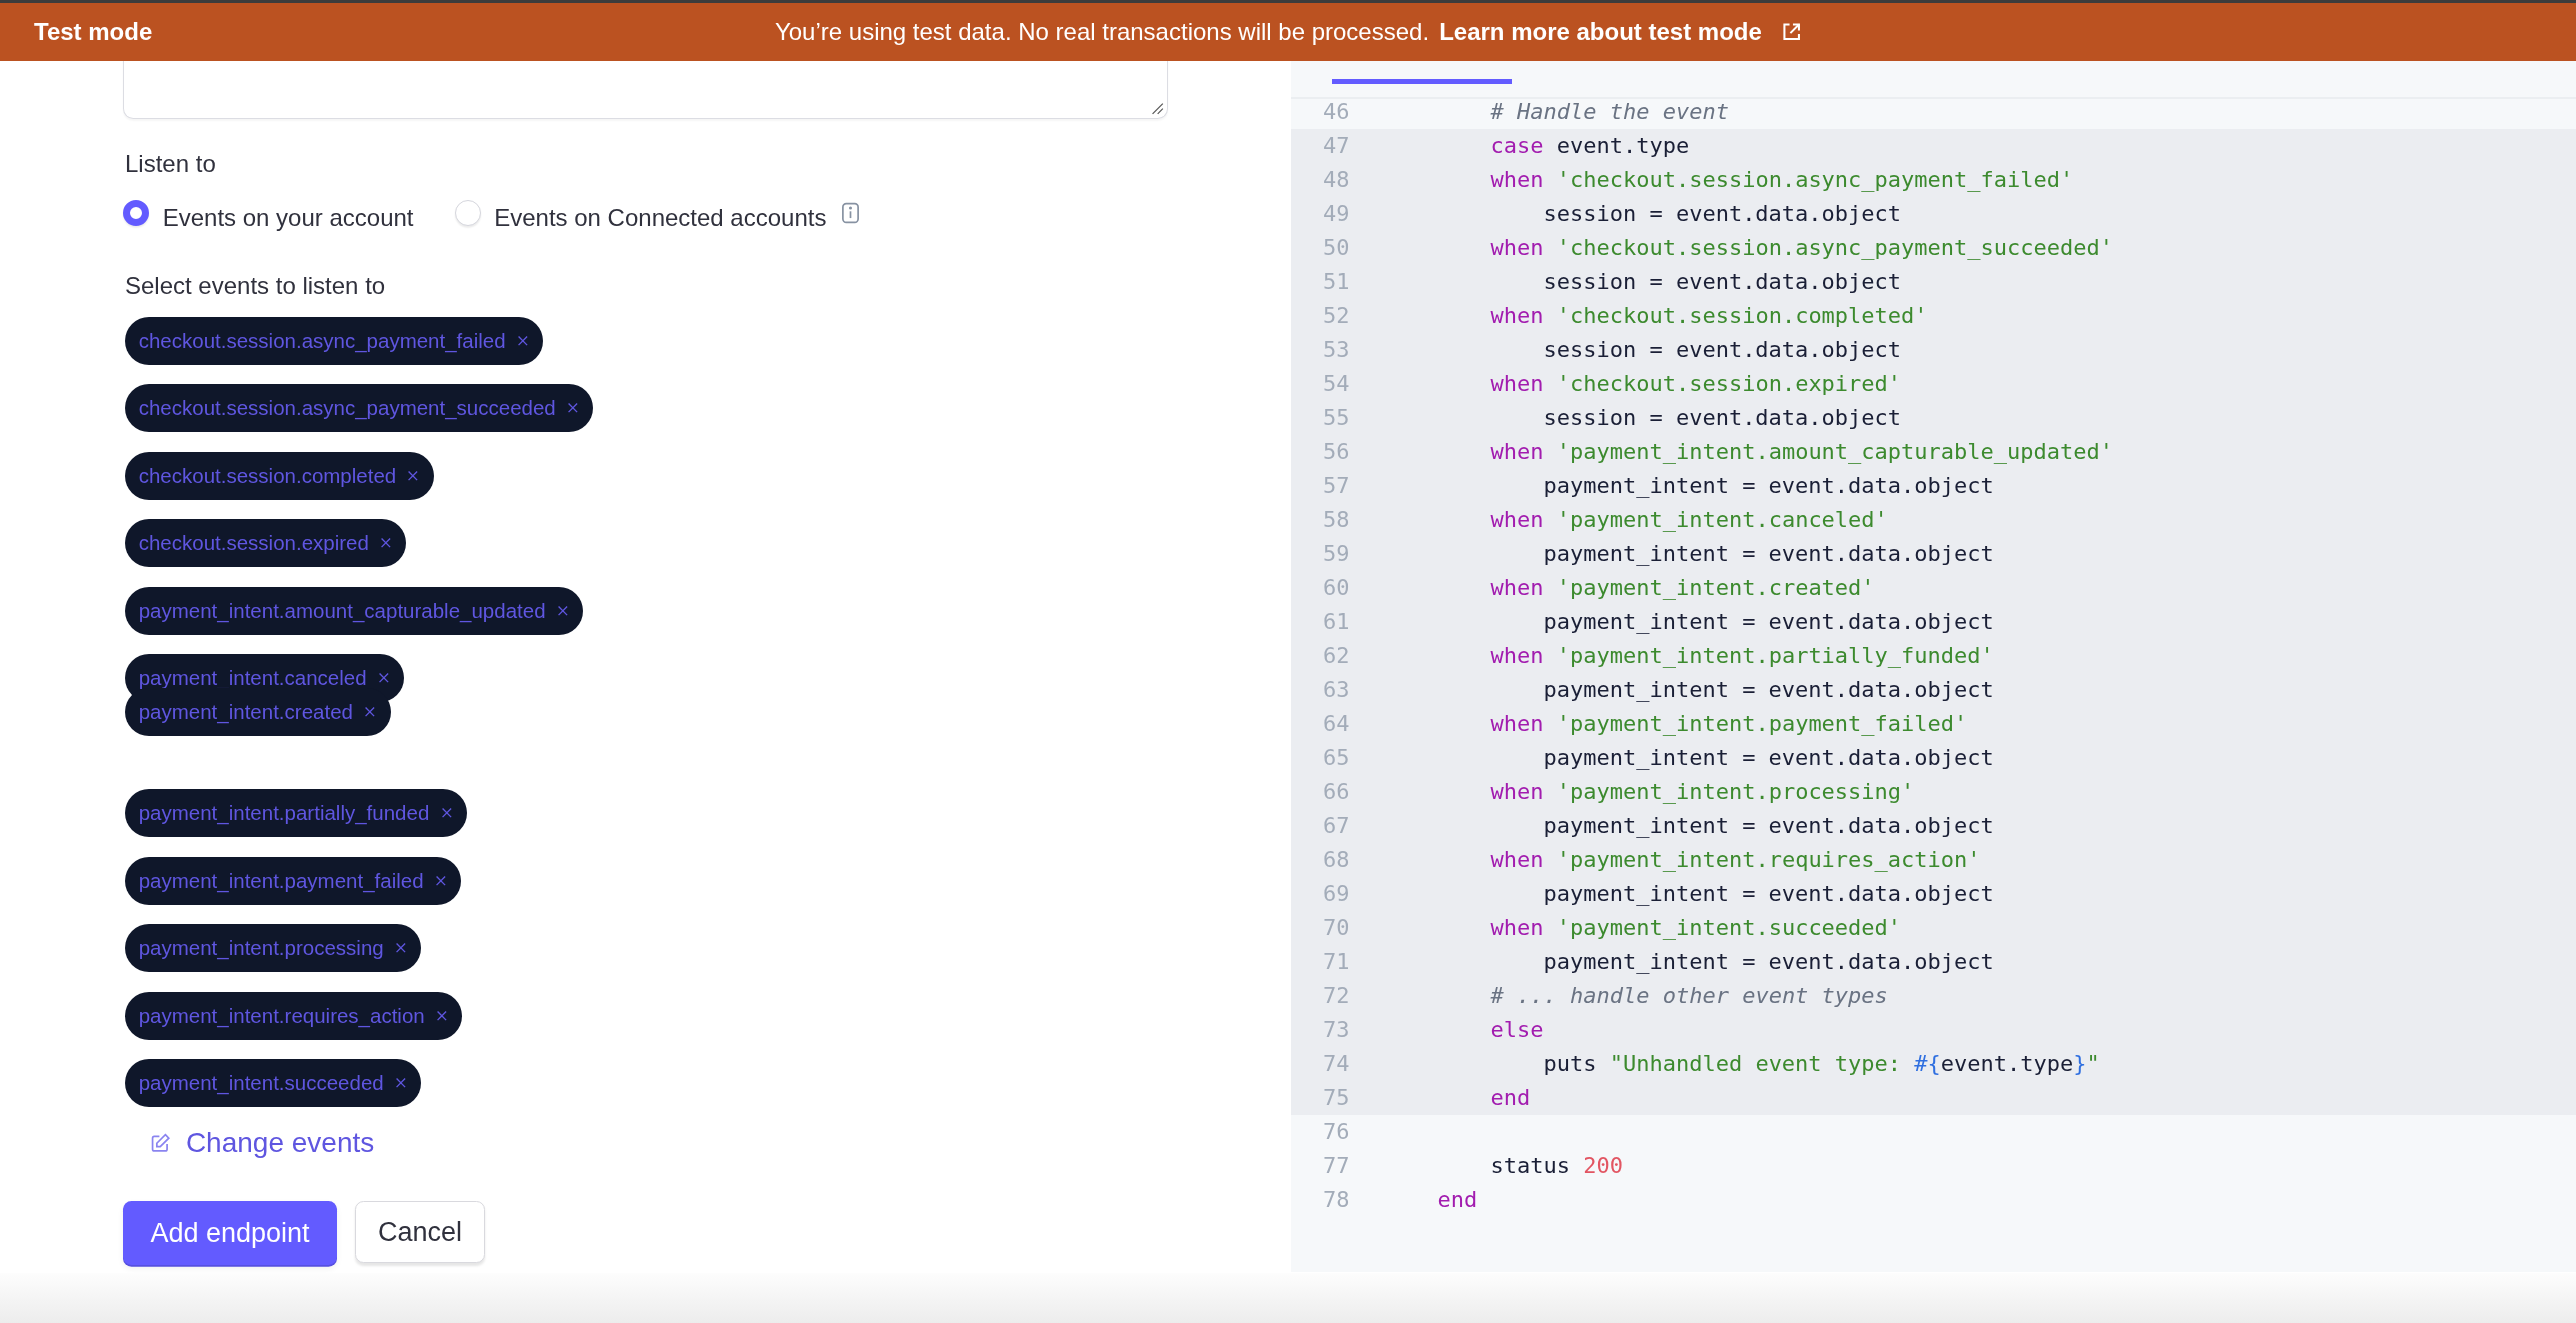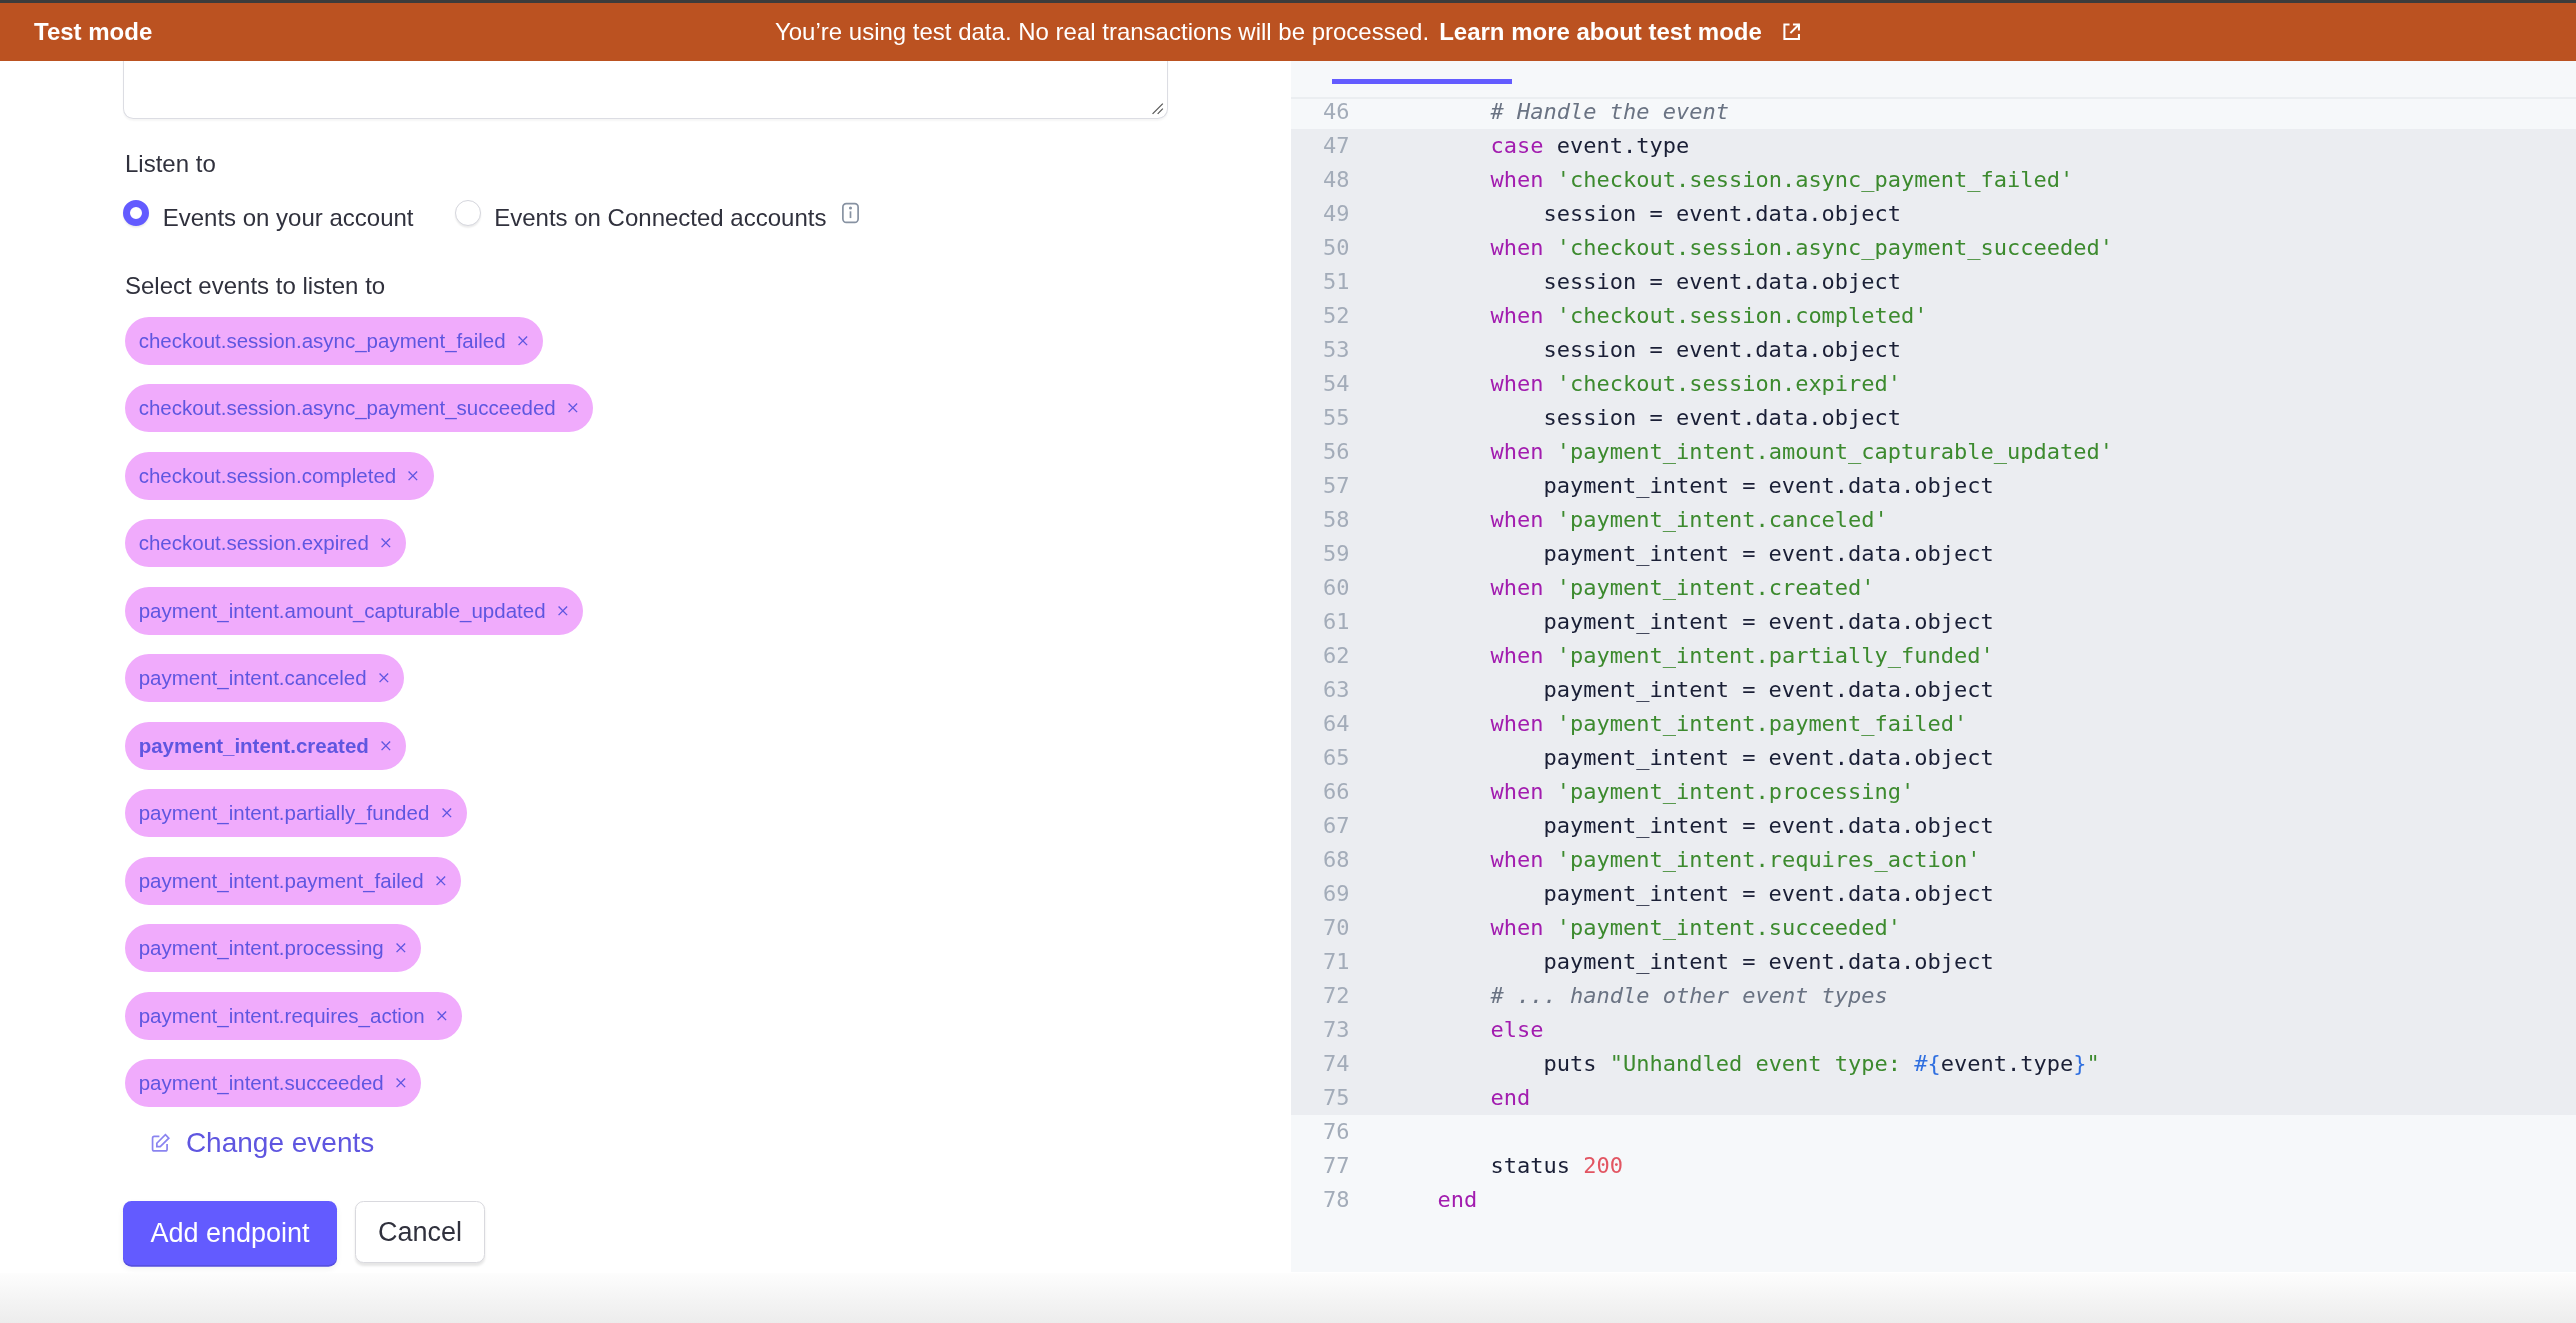--- a/index.html
+++ b/index.html
@@ -16,21 +16,21 @@
   
   .textarea { position: absolute; left: 123px; top: 34px; width: 1045px; height: 85px; border: 1.7px solid #dcdde3; border-top: none; border-radius: 0 0 10.2px 10.2px; background: #fff; box-shadow: 0 1.7px 1.7px rgba(0,0,0,0.04); }
   .textarea .grip { position: absolute; right: 3.4px; bottom: 3.4px; width: 13.7px; height: 13.7px; }
   .label { position: absolute; left: 125px; font-size: 24px; color: #30313d; }
   .radio-row { position: absolute; left: 123px; top: 196px; height: 34px; display: flex; align-items: center; }
   .radio { width: 26px; height: 26px; border-radius: 50%; border: 1.7px solid #d5d6dd; background: #fff; box-shadow: 0 1.7px 1.7px rgba(0,0,0,0.08); margin-right: 13.7px; }
   .radio.checked { border: 7.7px solid #635bff; background: #fff; }
   .radio-text { font-size: 24px; color: #30313d; margin-right: 41px; margin-top: 10px; }
   .info-icon { width: 19px; height: 22px; margin-left: -26px; }
 
-  .pill { position: absolute; left: 125px; height: 48px; border-radius: 24px; background: #f0abfc; color: #5f56e0; font-size: 20.5px; display: flex; align-items: center; padding: 0 13.7px 0 13.7px; }
+  .pill { position: absolute; left: 125px; height: 48px; border-radius: 24px; background: #0f172a; color: #5f56e0; font-size: 20.5px; display: flex; align-items: center; padding: 0 13.7px 0 13.7px; }
   .pill .x { margin-left: 10.2px; width: 13.7px; height: 13.7px; }
 
   .change-events { position: absolute; left: 150px; top: 1124px; height: 38px; display: flex; align-items: center; color: #5f56e0; font-size: 28px; }
   .change-events svg { width: 20.5px; height: 20.5px; margin-right: 15.4px; }
 
   .btn-primary { position: absolute; left: 123px; top: 1201px; width: 214px; height: 64px; border-radius: 8.5px; background: #635bff; color: #fff; font-size: 27px; border: none; box-shadow: 0 1.7px 0 #564fe0, 0 3.4px 6.8px rgba(0,0,0,0.06); font-family: "Liberation Sans", sans-serif; }
   .btn-secondary { position: absolute; left: 355px; top: 1201px; width: 130px; height: 62px; border-radius: 8.5px; background: #fff; color: #30313d; font-size: 27px; border: 1.7px solid #d9d9de; box-shadow: 0 2.6px 2.6px rgba(0,0,0,0.10); font-family: "Liberation Sans", sans-serif; }
 
   
   .code-panel { position: absolute; left: 1291px; top: 34px; width: 1285px; height: 1238px; background: #f6f8fa; padding-left: 34px; }
@@ -126,21 +126,21 @@
       <svg class="x" viewBox="0 0 16 16">
         <path d="M3 3L13 13M13 3L3 13" stroke="#5f56e0" stroke-width="1.6"></path>
       </svg>
     </div>
     <div class="pill" style="top: 654px;">
       <span>payment_intent.canceled</span>
       <svg class="x" viewBox="0 0 16 16">
         <path d="M3 3L13 13M13 3L3 13" stroke="#5f56e0" stroke-width="1.6"></path>
       </svg>
     </div>
-    <div class="pill" style="top: 722px; font-weight: bold;">
+    <div class="pill" style="top: 688px;">
       <span>payment_intent.created</span>
       <svg class="x" viewBox="0 0 16 16">
         <path d="M3 3L13 13M13 3L3 13" stroke="#5f56e0" stroke-width="1.6"></path>
       </svg>
     </div>
     <div class="pill" style="top: 789px;">
       <span>payment_intent.partially_funded</span>
       <svg class="x" viewBox="0 0 16 16">
         <path d="M3 3L13 13M13 3L3 13" stroke="#5f56e0" stroke-width="1.6"></path>
       </svg>

